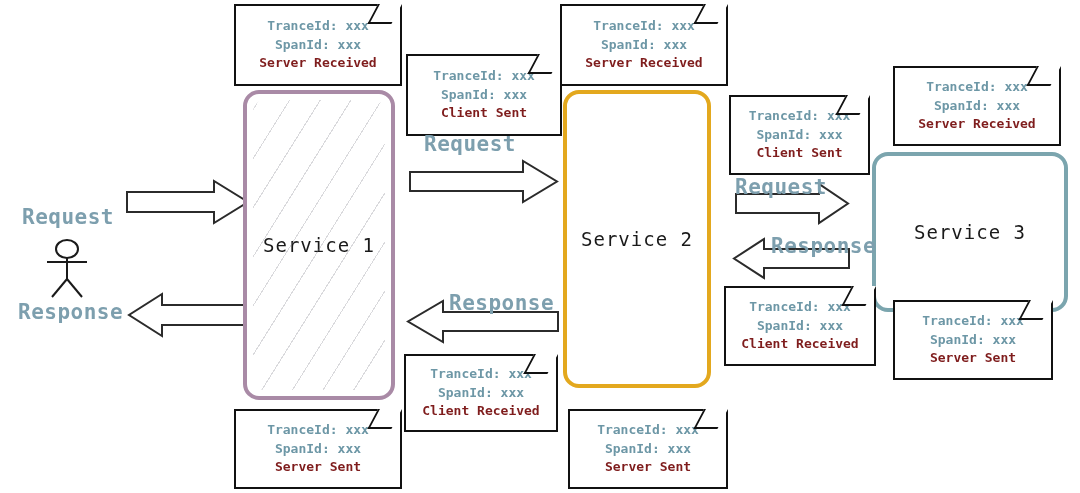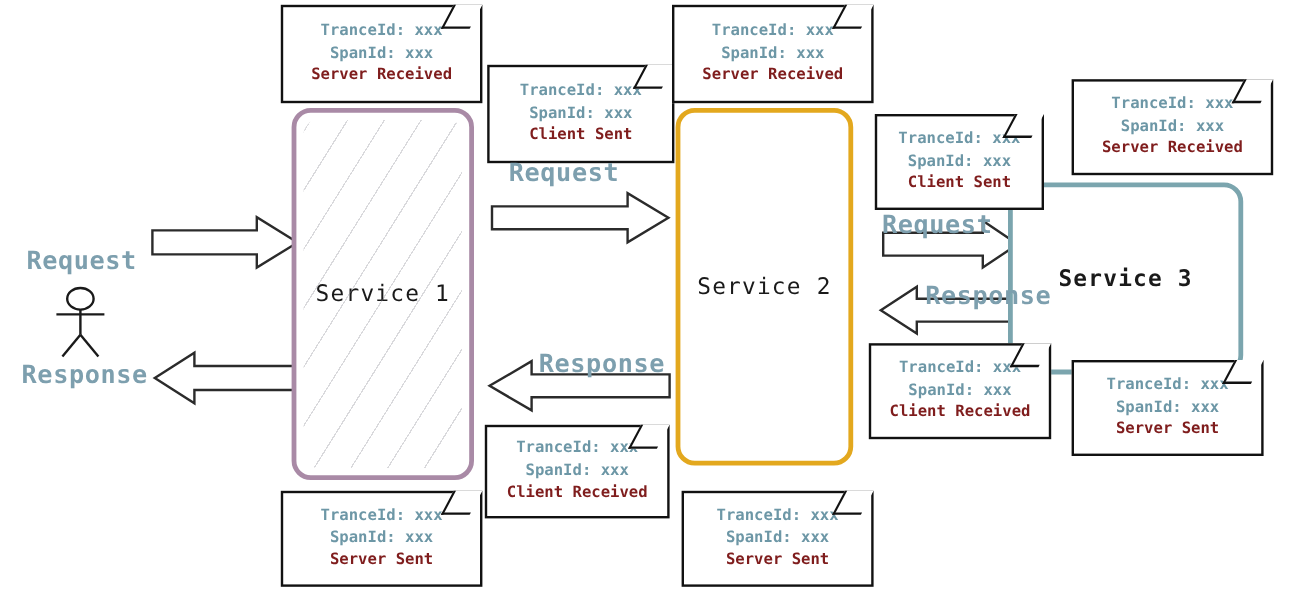--- a/index.html
+++ b/index.html
@@ -122,21 +122,21 @@
 
   <div class="service svc1" style="left:243px; top:90px; width:152px; height:310px;">
     <div class="hatch"></div>
     <div class="svc-label">Service 1</div>
   </div>
 
   <div class="service svc2" style="left:563px; top:90px; width:148px; height:298px;">
     <div class="svc-label">Service 2</div>
   </div>
 
-  <div class="service svc3" style="left:840px; top:152px; width:196px; height:160px;font-weight:bold;">
+  <div class="service svc3" style="left:872px; top:152px; width:196px; height:160px;">
     <div class="svc-label">Service 3</div>
   </div>
 
   <div class="arrow" style="left:126px; top:180px;">
     <svg width="124" height="45" viewBox="0 0 124 45">
       <path d="M1,12 L88,12 L88,1 L122,22 L88,43 L88,32 L1,32 Z"></path>
     </svg>
   </div>
 
   <div class="arrow" style="left:128px; top:293px;">

